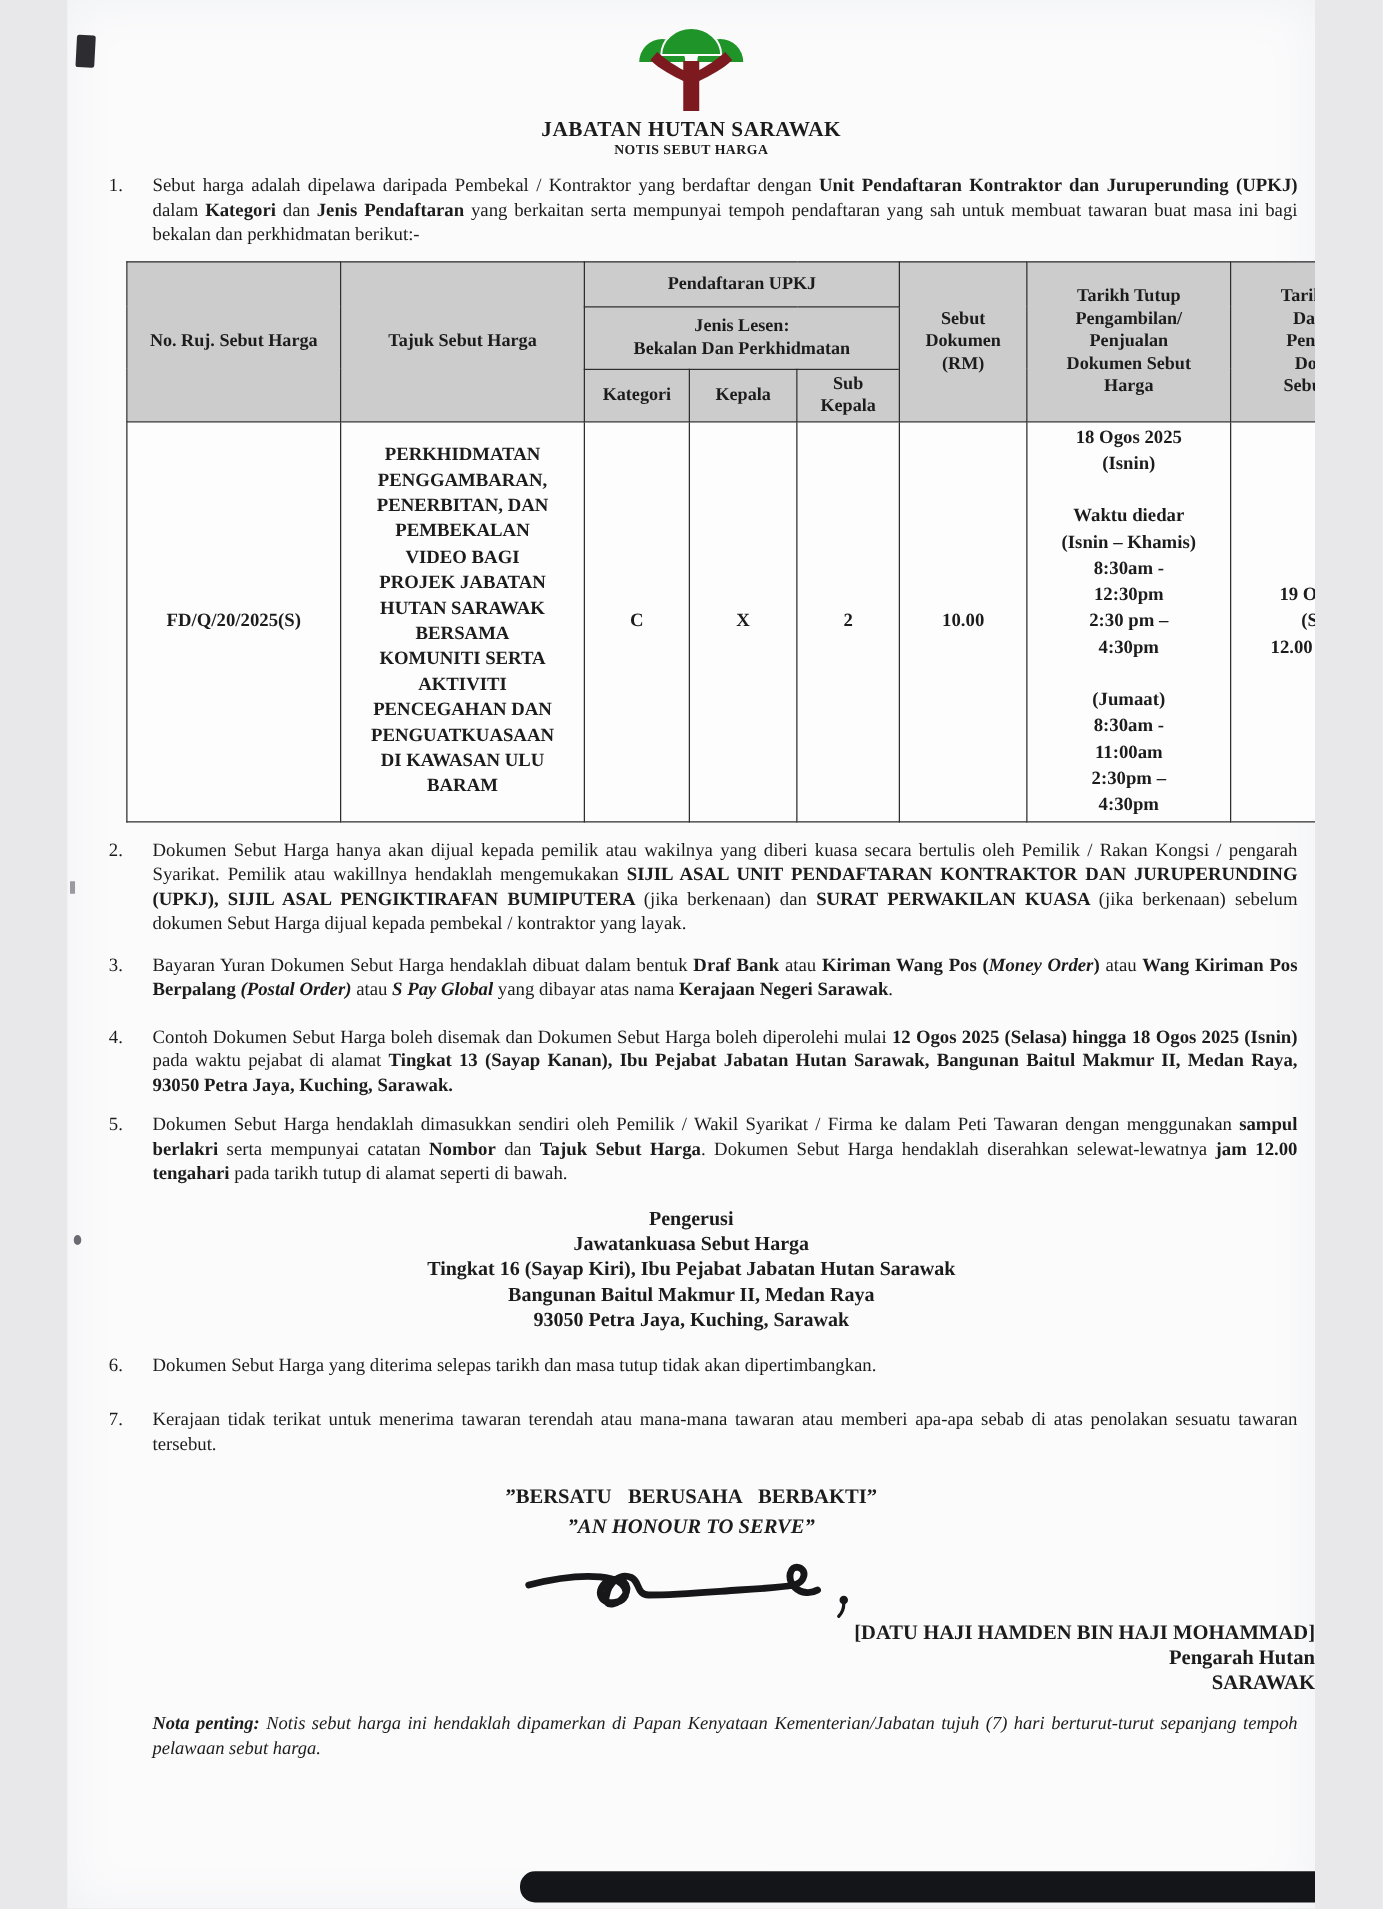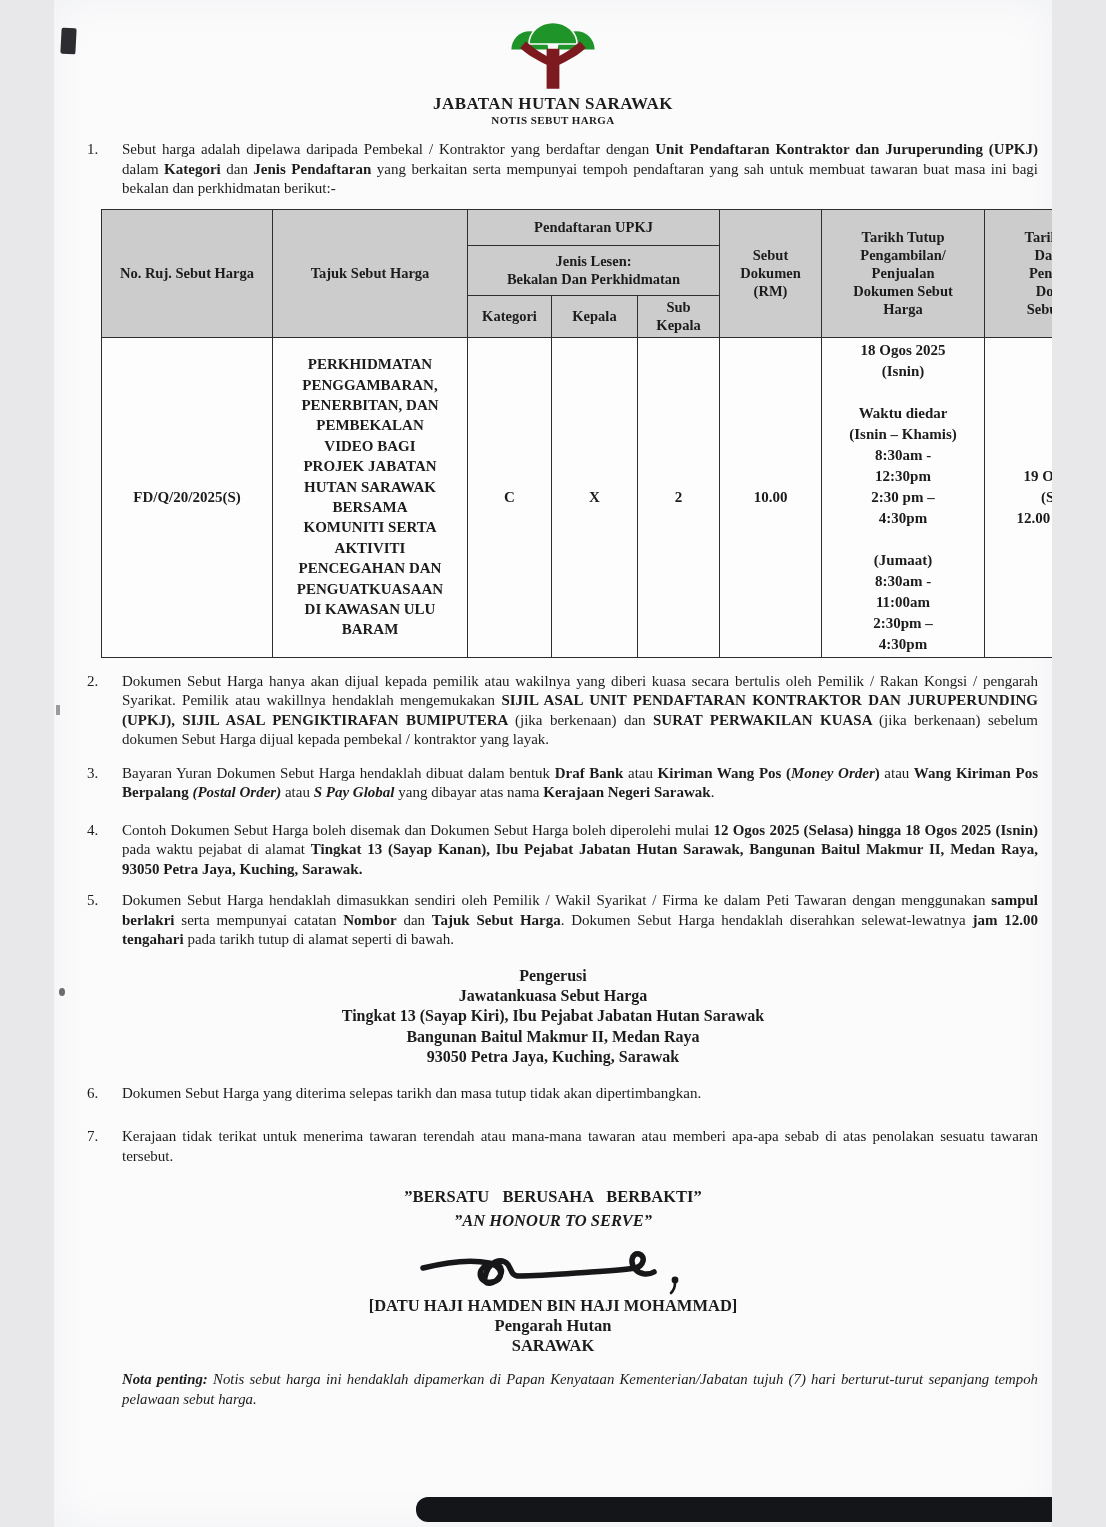--- a/index.html
+++ b/index.html
@@ -31,21 +31,21 @@
   .h1r{height:36px;}
   .h2r{height:50px;}
   .h3r{height:42px;}
   
   .centerblk{text-align:center;font-weight:bold;font-size:16px;line-height:1.28;}
   .addr{margin-top:16px;font-family:Liberation Serif, serif;}
   .motto{margin-top:20px;}
   .motto .m1{word-spacing:9px;font-size:16.5px;}
   .motto .m2{font-style:italic;font-size:16.5px;margin-top:3px;}
   .sig{display:block;margin:6px auto 0 auto;width:280px;height:58px;}
-  .namelines{text-align:center;font-weight:bold;font-size:16.5px;line-height:1.22;}
+  .namelines{text-align:right;font-weight:bold;font-size:16.5px;line-height:1.22;}
   
   .dateline{margin:26px 0 0 68px;font-size:16.5px;display:flex;align-items:center;}
   .stamp{
     font-family:"Liberation Sans","DejaVu Sans",sans-serif;
     font-weight:bold;font-size:20px;letter-spacing:4px;margin-left:22px;
     transform:scaleY(1.05);
   }
   
   .nota{margin:14px 14px 0 68px;font-size:14.8px;line-height:1.35;text-align:justify;}
   
@@ -172,21 +172,21 @@
     <div class="cbody"><span>Contoh Dokumen Sebut Harga boleh disemak dan Dokumen Sebut Harga boleh diperolehi mulai </span><span style="font-weight: 700;">12 Ogos 2025 (Selasa) hingga 18 Ogos 2025 (Isnin)</span><span> pada waktu pejabat di alamat </span><span style="font-weight: 700;">Tingkat 13 (Sayap Kanan), Ibu Pejabat Jabatan Hutan Sarawak,</span><span> </span><span style="font-weight: 700;">Bangunan Baitul Makmur II, Medan Raya, 93050 Petra Jaya, Kuching, Sarawak.</span></div>
   </div>
   <div class="clause" style="margin-top:12px;">
     <div class="cnum">5.</div>
     <div class="cbody"><span>Dokumen Sebut Harga hendaklah dimasukkan sendiri oleh Pemilik / Wakil Syarikat / Firma ke dalam Peti Tawaran dengan menggunakan </span><span style="font-weight: 700;">sampul berlakri</span><span> serta mempunyai catatan </span><span style="font-weight: 700;">Nombor</span><span> dan </span><span style="font-weight: 700;">Tajuk Sebut Harga</span><span>. Dokumen Sebut Harga hendaklah diserahkan selewat-lewatnya </span><span style="font-weight: 700;">jam 12.00 tengahari</span><span> pada tarikh tutup di alamat seperti di bawah.</span></div>
   </div>
 
   <div class="centerblk addr">
     <div>Pengerusi</div>
     <div>Jawatankuasa Sebut Harga</div>
-    <div>Tingkat 13 (Sayap Kiri), Ibu Pejabat Jabatan Hutan Sarawak</div>
+    <div>Tingkat 16 (Sayap Kiri), Ibu Pejabat Jabatan Hutan Sarawak</div>
     <div>Bangunan Baitul Makmur II, Medan Raya</div>
     <div>93050 Petra Jaya, Kuching, Sarawak</div>
   </div>
 
   <div class="clause" style="margin-top:16px;">
     <div class="cnum">6.</div>
     <div class="cbody"><span>Dokumen Sebut Harga yang diterima selepas tarikh dan masa tutup tidak akan dipertimbangkan.</span></div>
   </div>
   <div class="clause" style="margin-top:24px;">
     <div class="cnum">7.</div>

